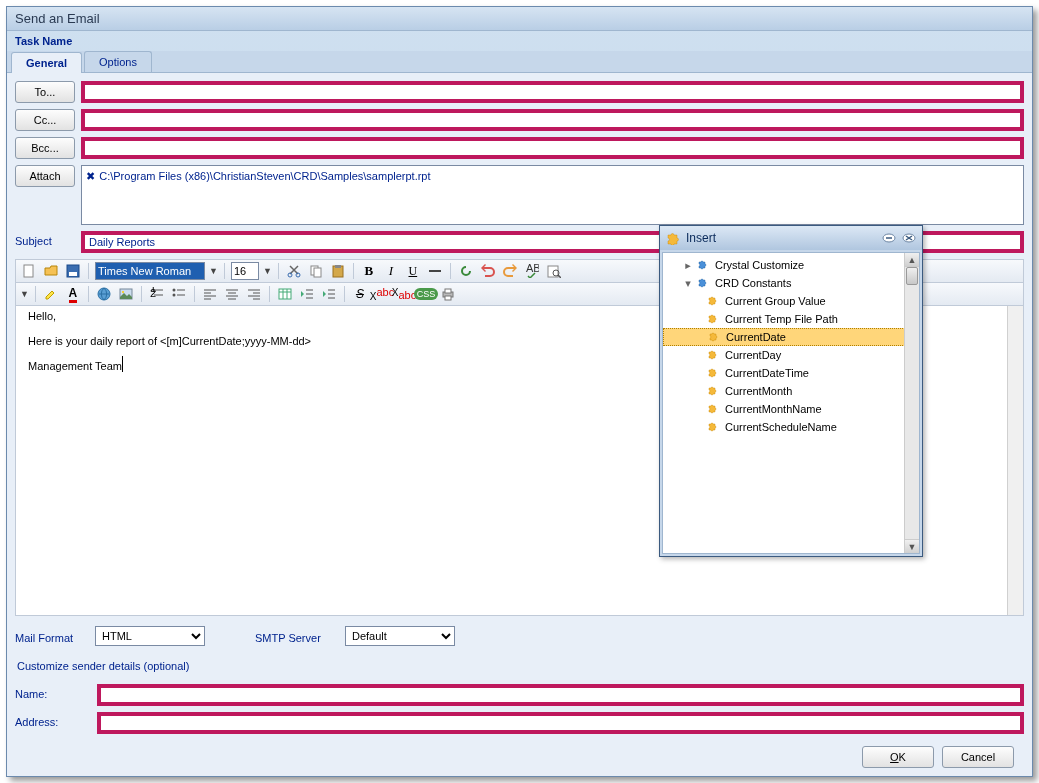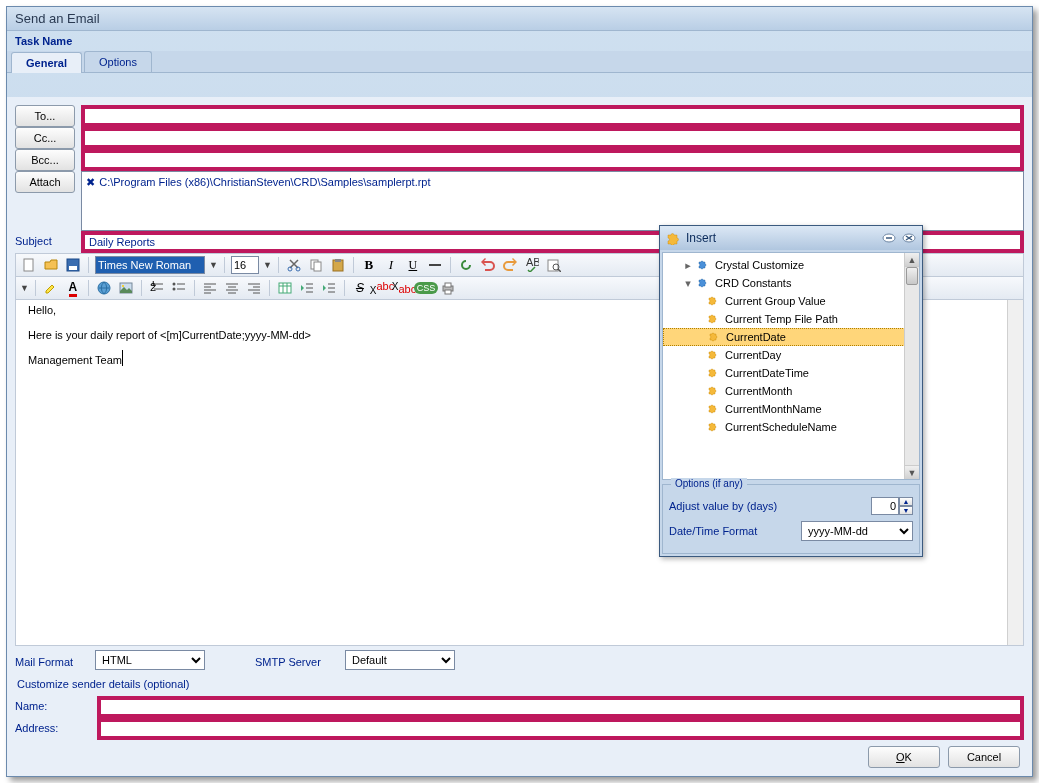--- a/index.html
+++ b/index.html
@@ -3,42 +3,42 @@
 <meta charset="utf-8">
 <style>
 * { box-sizing: border-box; margin: 0; padding: 0; font-family: Tahoma, Arial, sans-serif; font-size: 11px; }
 body { background: #fff; padding: 6px; }
 .window { width: 1027px; height: 771px; border: 1px solid #6b8aad; background: linear-gradient(#cfe0f0,#b8cde3); box-shadow: 4px 4px 6px rgba(0,0,0,0.4); position: relative; display:flex; flex-direction:column; }
 .titlebar { height: 24px; background: linear-gradient(#d6e4f2,#b9cee5); border-bottom: 1px solid #9fb6cf; padding: 4px 8px; font-size: 13px; color: #2a3a52; }
 .taskname { padding: 4px 8px; color: #00238e; font-weight: bold; font-size: 11px; }
 .tabstrip { height: 22px; display:flex; align-items:flex-end; padding: 0 4px; border-bottom: 1px solid #9fb6cf; background: #c6d7ea; }
 .tab { padding: 4px 14px; border: 1px solid #9fb6cf; border-bottom: none; background: #c6d7ea; color: #00238e; margin-right: 2px; border-radius: 3px 3px 0 0; cursor:pointer; }
 .tab.active { background: #e8eff8; font-weight: bold; position:relative; top:1px; }
-.content { flex:1; background: #e8eff8; padding: 8px; display:flex; flex-direction:column; position:relative;margin-top:24px; }
+.content { flex:1; background: #e8eff8; padding: 8px; display:flex; flex-direction:column; gap:6px; position:relative; }
 .row { display:flex; align-items:flex-start; gap:6px; }
 .btn { width: 60px; height: 22px; background: linear-gradient(#fdfdfd,#e2e2e2); border:1px solid #8c9aab; border-radius: 3px; cursor:pointer; color:#000; }
 .field { flex:1; height: 22px; border:4px solid #be185d; background:#fff; padding: 2px 4px; }
 .attachbox { flex:1; height: 60px; border:1px solid #7a8aa3; background:#fff; padding: 4px; color:#00238e; }
 .attachbox .x { color:#00238e; margin-right:4px; }
 .label { width: 60px; text-align:left; padding-top:4px; color:#00238e; }
 .subjectval { color:#00238e; }
 .editor { flex:1; border:1px solid #c0cad8; background:#fff; display:flex; flex-direction:column; }
 .toolbar { display:flex; align-items:center; gap:4px; padding:2px 4px; background: linear-gradient(#f7f9fc,#e4eaf2); border-bottom:1px solid #c0cad8; flex-wrap:nowrap; }
 .tbtn { width:18px; height:18px; display:flex; align-items:center; justify-content:center; cursor:pointer; border-radius:2px; }
 .sep { width:1px; height:16px; background:#c0cad8; margin:0 2px; }
 .fontbox { width:110px; height:18px; border:1px solid #7a8aa3; background:#1f5fb0; color:#fff; padding:0 2px; font-size:11px; }
 .sizebox { width:28px; height:18px; border:1px solid #7a8aa3; background:#fff; padding:0 2px; font-size:11px; }
 .editbody { flex:1; padding: 0 12px; font-family: "Times New Roman", serif; font-size: 15px; line-height: 1.9; color:#000; position:relative; }
 .editbody p { margin-bottom: 4px; }
 .cursor { display:inline-block; width:1px; height:16px; background:#000; vertical-align:text-bottom; }
 .scrollbar-v { position:absolute; right:0; top:0; bottom:0; width:16px; background:#f0f0f0; border-left:1px solid #d0d0d0; }
 .footer-row { display:flex; align-items:center; gap:10px; padding: 4px 0; }
 .select { height:20px; border:1px solid #7a8aa3; background:#fff; padding:0 2px; }
 .fieldset-label { color:#00238e; padding: 4px 0 6px 2px; }
-.dlg-buttons { position:absolute; right:12px; bottom:8px; display:flex; gap:8px;justify-content:center; }
+.dlg-buttons { position:absolute; right:18px; bottom:8px; display:flex; gap:8px;justify-content:center; }
 .dlg-btn { width:72px; height:22px; background: linear-gradient(#fdfdfd,#e2e2e2); border:1px solid #8c9aab; border-radius:3px; cursor:pointer; }
 .dlg-btn .u { text-decoration: underline; }
 
 
 .popup { position:absolute; left:652px; top:218px; width:264px; height:332px; border:1px solid #3b5a7f; background:#c6d7ea; box-shadow:2px 2px 5px rgba(0,0,0,0.3); display:flex; flex-direction:column; }
 .popup-title { height:24px; background: linear-gradient(#dce8f5,#b0c6df); display:flex; align-items:center; padding:0 6px; gap:6px; }
 .popup-title .t { flex:1; color:#0a2a5a; font-size:12px; }
 .popup-title .wicon { width:14px; height:14px; cursor:pointer; }
 .tree { flex:1; background:#fff; border:1px solid #9fb6cf; margin:2px; overflow:hidden; position:relative; padding:3px 0; }
 .tree-scroll { position:absolute; right:0; top:0; bottom:0; width:15px; background:#e8e8e8; border-left:1px solid #ccc; }
@@ -412,32 +412,15 @@
             <path class="puzzle" d="M2 4h2a1 1 0 1 1 2 0h2v2a1 1 0 1 1 0 2v2H6a1 1 0 1 1-2 0H2V8a1 1 0 1 0 0-2V4z"></path>
           </svg>
           <span>CurrentScheduleName</span>
         </div>
       <div class="tree-scroll">
         <div class="arr up">▲</div>
         <div class="thumb"></div>
         <div class="arr dn">▼</div>
       </div>
     </div>
-    <div class="opts">
-      <span class="leg">Options (if any)</span>
-      <div class="opts-row">
-        <span>Adjust value by (days)</span>
-        <div class="spin">
-          <input value="0" style="">
-          <div class="btns">
-              <div>▲</div>
-              <div>▼</div>
-            </div>
-        </div>
-      </div>
-      <div class="opts-row">
-        <span>Date/Time Format</span>
-        <select class="select" style="width:112px;"><option>yyyy-MM-dd</option></select>
-      </div>
-    </div>
   </div>
 
 </div>
 
 </body></html>

